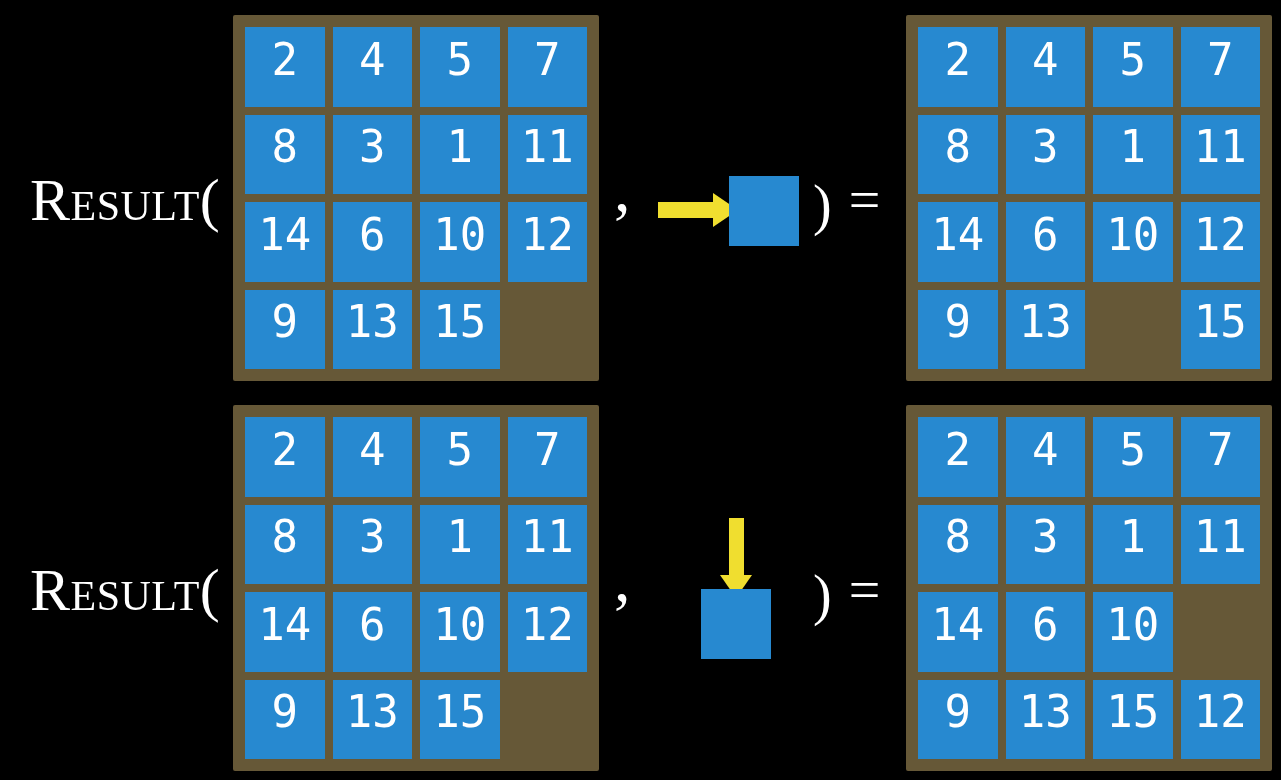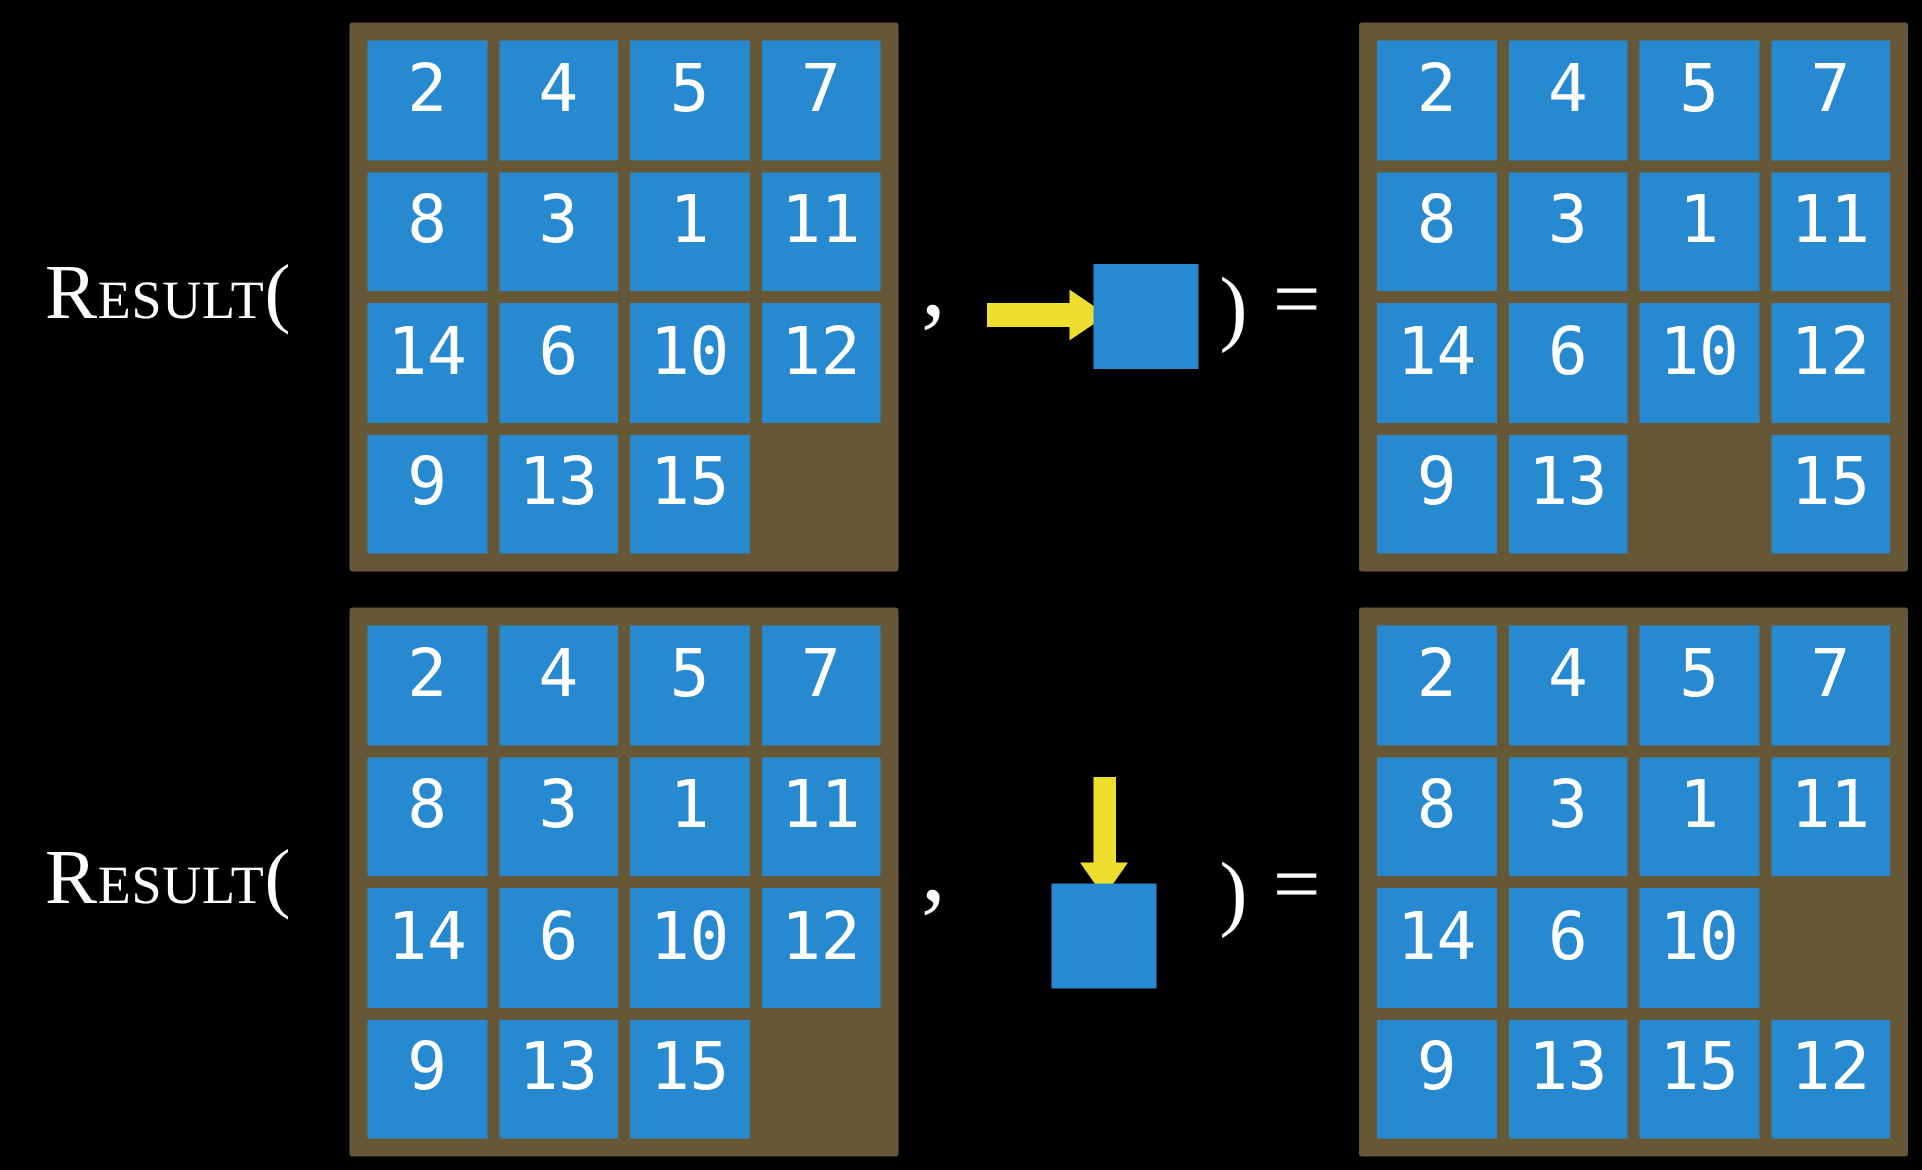--- a/index.html
+++ b/index.html
@@ -17,21 +17,21 @@
     width: 1281px;
     height: 390px;
   }
   .row-1 { top: 0; }
   .row-2 { top: 390px; }
 
   .fn-label {
     position: absolute;
     left: 30px;
     top: 170px;
-    font-size: 52px;
+    font-size: 60px;
     line-height: 1;
     color: var(--formula_text, #fff);
     font-variant: small-caps;
     letter-spacing: 0.5px;
     white-space: nowrap;
   }
 
   .board {
     position: absolute;
     top: 15px;

